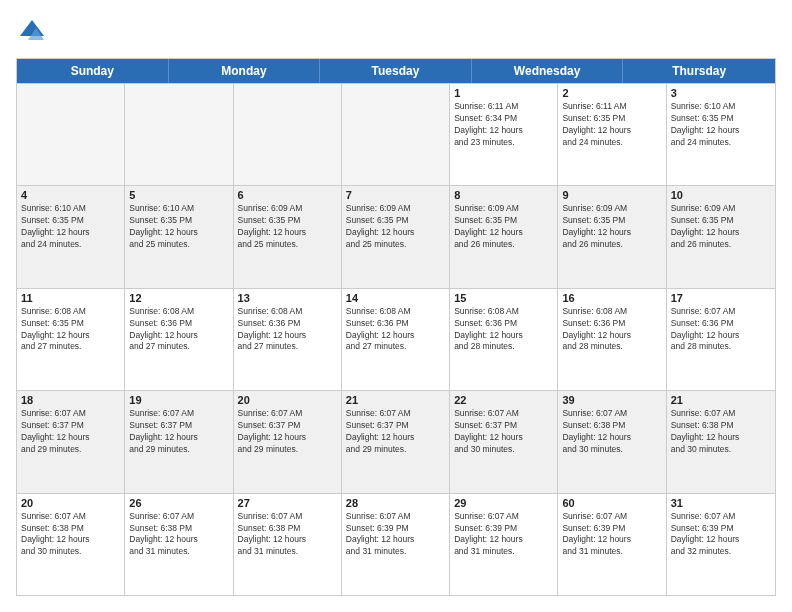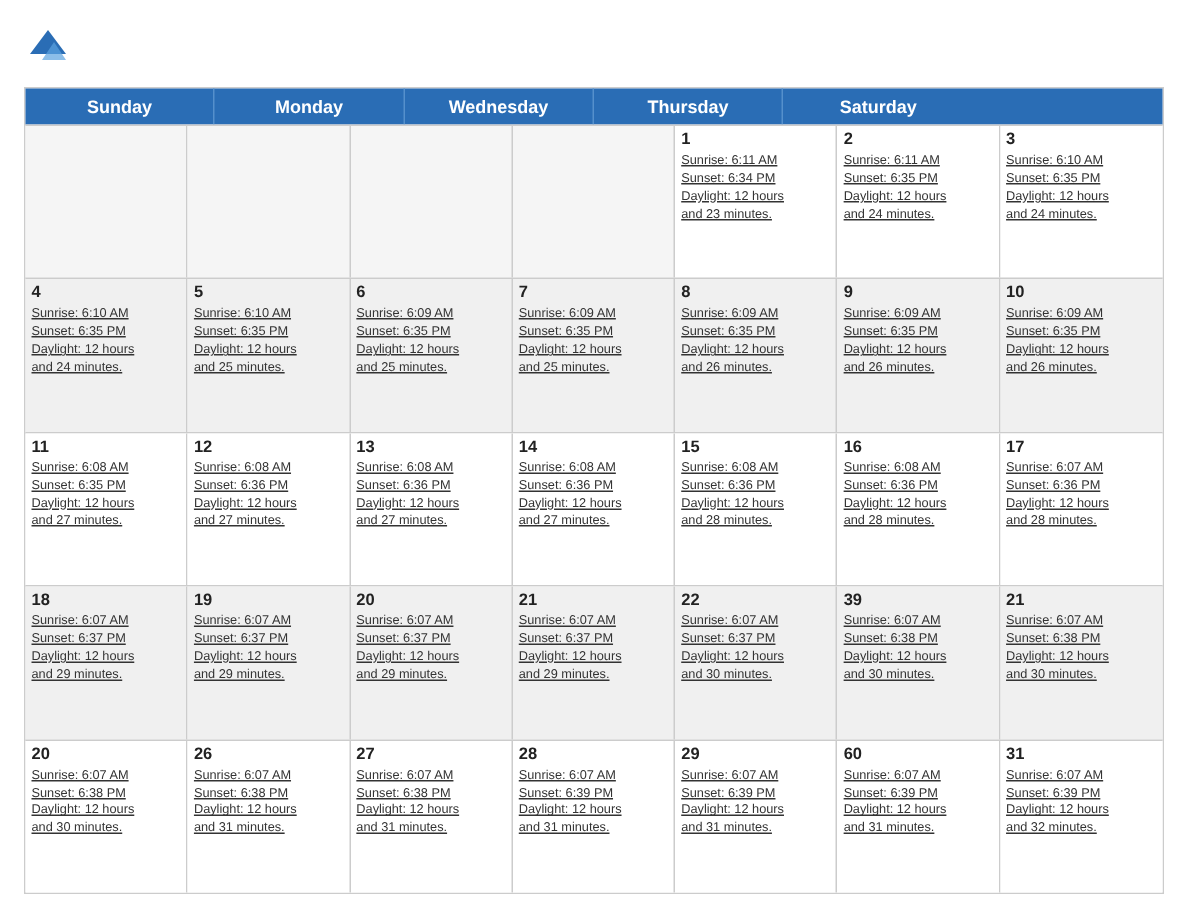--- a/index.html
+++ b/index.html
@@ -60,21 +60,21 @@
       color: #555;
     }
     .calendar {
       flex: 1;
       display: flex;
       flex-direction: column;
       border: 1px solid #ccc;
     }
     .cal-header {
       display: grid;
-      grid-template-columns: repeat(6, 1fr);
+      grid-template-columns: repeat(5, 1fr);
       background: #2a6db5;
     }
     .cal-header-cell {
       color: white;
       font-size: 12px;
       font-weight: bold;
       padding: 5px 4px;
       text-align: center;
       border-right: 1px solid #5590cc;
     }
@@ -104,21 +104,20 @@
     .day-num {
       font-size: 11px;
       font-weight: bold;
       margin-bottom: 2px;
       color: #222;
     }
     .cell-info {
       font-size: 8.5px;
       line-height: 1.4;
       color: #333;
-      text-decoration: underline;
     }
   </style>
 </head>
 <body>
 
 <div class="page">
   <div class="header">
     <div class="logo">
       <svg class="logo-icon" viewBox="0 0 32 32">
         <polygon points="16,4 28,20 4,20" fill="#2a6db5"></polygon>
@@ -132,23 +131,23 @@
     <div class="title-area">
       <div class="month-title"></div>
       <div class="location"></div>
     </div>
   </div>
 
   <div class="calendar">
     <div class="cal-header" id="cal-header">
         <div class="cal-header-cell">Sunday</div>
         <div class="cal-header-cell">Monday</div>
+        <div class="cal-header-cell">Tuesday</div>
         <div class="cal-header-cell">Wednesday</div>
         <div class="cal-header-cell">Thursday</div>
-        <div class="cal-header-cell">Saturday</div>
       </div>
     <div class="cal-body" id="cal-body">
         <div class="cal-row">
           <div class="cal-cell empty"></div>
           <div class="cal-cell empty"></div>
           <div class="cal-cell empty"></div>
           <div class="cal-cell empty"></div>
           <div class="cal-cell">
             <div class="day-num">1</div>
             <div class="cell-info">Sunrise: 6:11 AM<br>Sunset: 6:34 PM<br>Daylight: 12 hours<br>and 23 minutes.</div>

